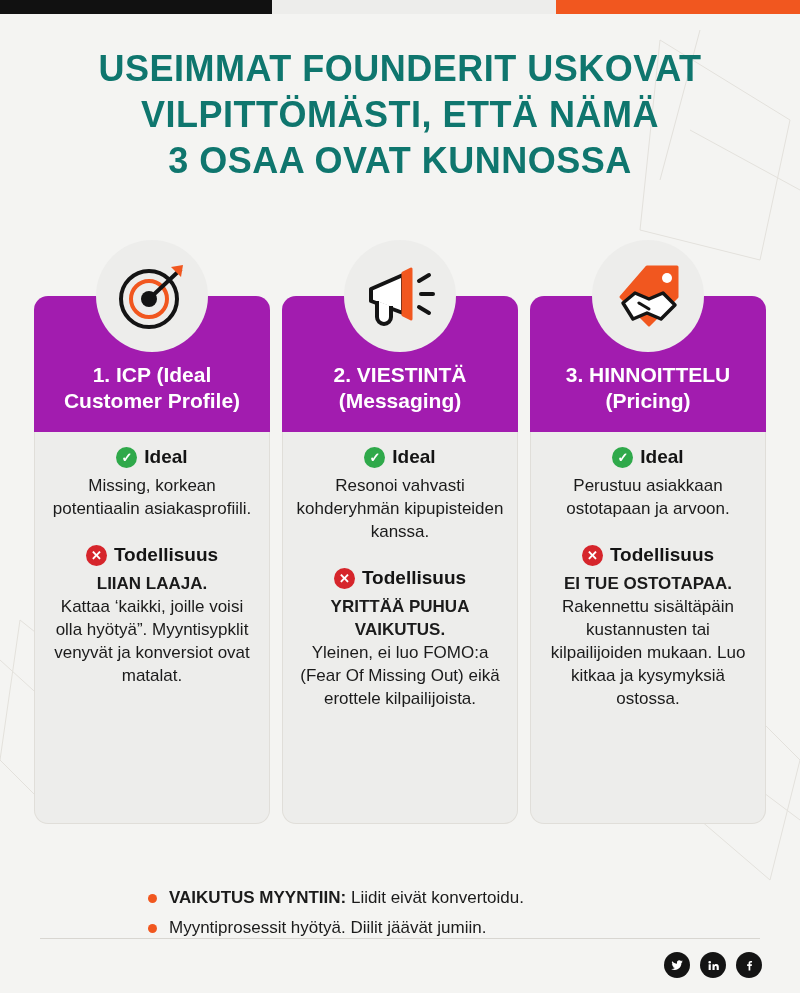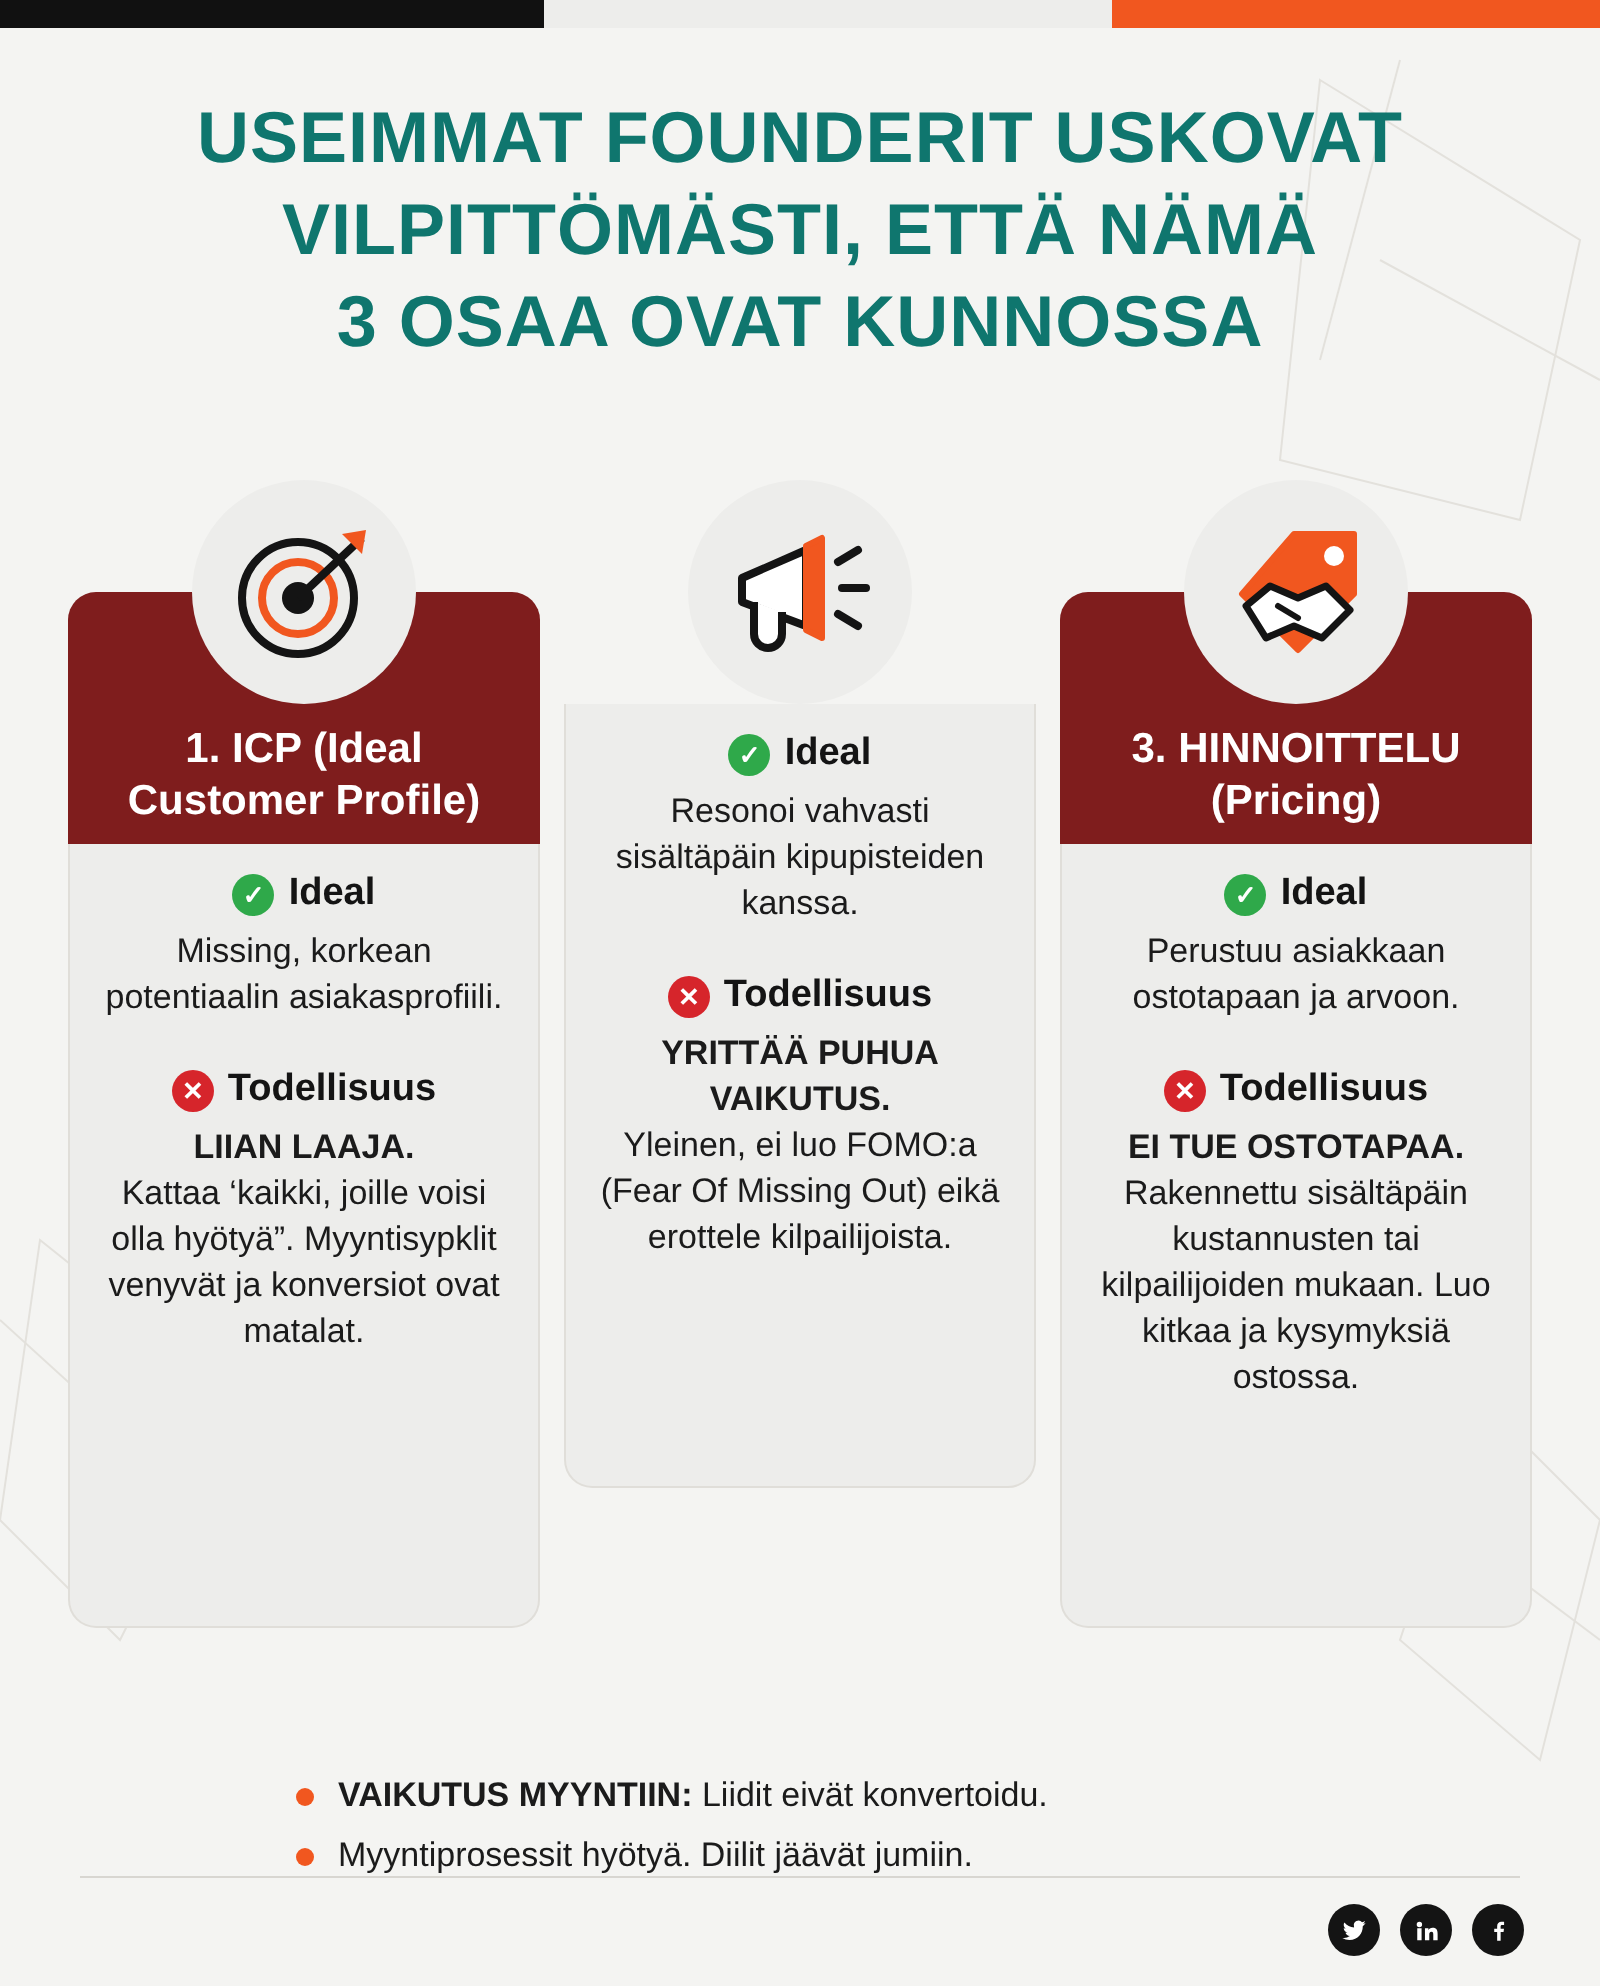--- a/index.html
+++ b/index.html
@@ -54,22 +54,22 @@
     background: #ededeb;
     margin: 0 auto;
     position: relative;
     z-index: 3;
     display: flex; align-items: center; justify-content: center;
   }
   .badge svg { display: block; }
 
   .card-head {
     margin-top: -56px;
-    padding: 66px 10px 8px;
-    background: #7f1d1d;
+    padding: 66px 10px 18px;
+    background: #a21caf;
     border-radius: 14px 14px 0 0;
     text-align: center;
     color: #ffffff;
     font-size: 21px;
     font-weight: bold;
     line-height: 26px;
     position: relative;
     z-index: 2;
   }
   .card-body {
@@ -182,26 +182,27 @@
             <path d="M42 14 L50 10 L50 60 L42 56 Z" fill="#f1571f" stroke="#f1571f" stroke-width="3" stroke-linejoin="round"></path>
             <path d="M16 42 L16 58 a7 7 0 0 0 14 0 L30 47" fill="#ffffff" stroke="#141414" stroke-width="4" stroke-linejoin="round"></path>
             <g stroke="#141414" stroke-width="4" stroke-linecap="round">
               <path d="M58 22 L68 16"></path>
               <path d="M60 35 L72 35"></path>
               <path d="M58 48 L68 54"></path>
             </g>
           </svg>
         </span>
       </div>
+      <div class="card-head">2. VIESTINTÄ (Messaging)</div>
       <div class="card-body">
         <div class="sec-label">
           <span class="ico-circle ok">✓</span>
           <span>Ideal</span>
         </div>
-        <div class="sec-text">Resonoi vahvasti sisältäpäin kipupisteiden kanssa.</div>
+        <div class="sec-text">Resonoi vahvasti kohderyhmän kipupisteiden kanssa.</div>
         <div class="sec-label second">
           <span class="ico-circle no">✕</span>
           <span>Todellisuus</span>
         </div>
         <div class="sec-text sec-strong">YRITTÄÄ PUHUA VAIKUTUS.</div>
         <div class="sec-text">Yleinen, ei luo FOMO:a (Fear Of Missing Out) eikä erottele kilpailijoista.</div>
       </div>
     </div>
 
     <div class="card">

